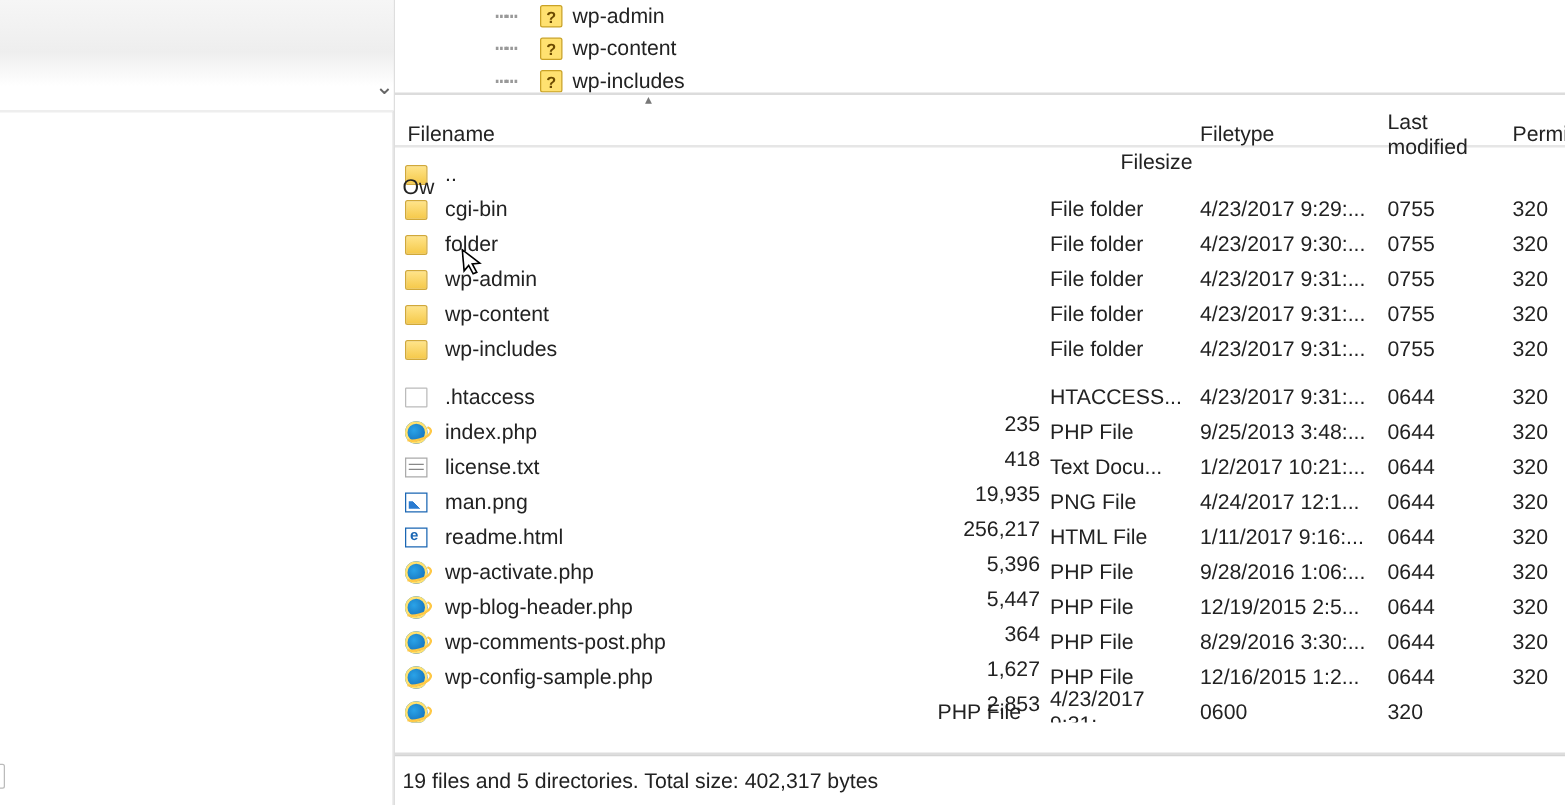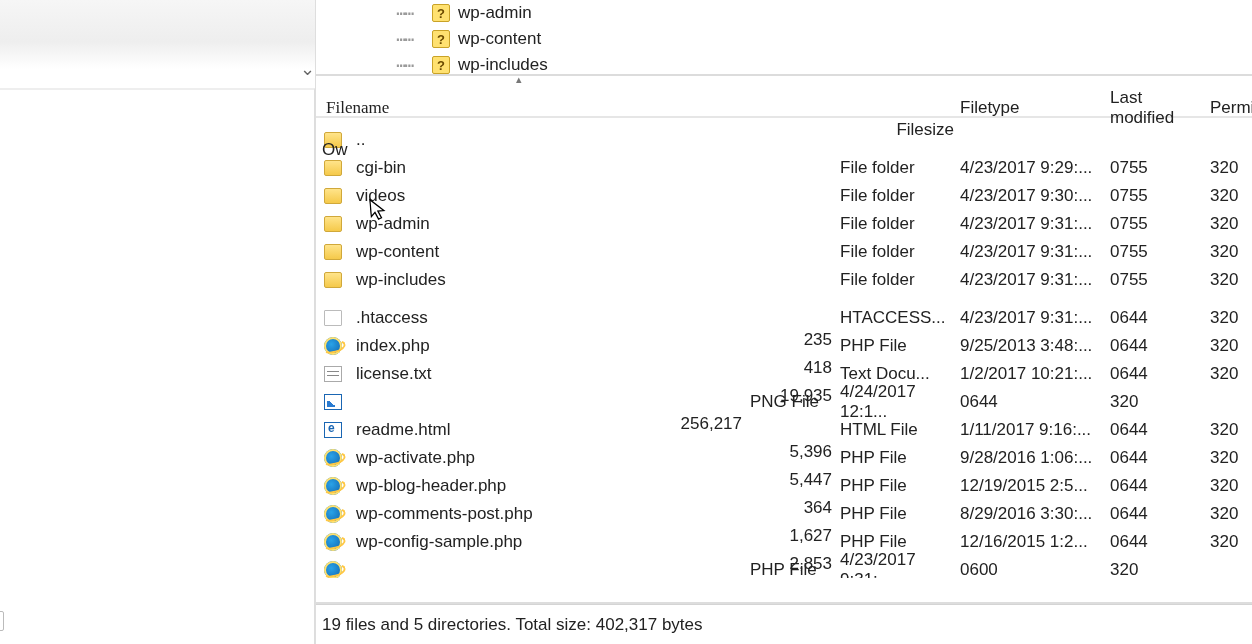--- a/index.html
+++ b/index.html
@@ -101,21 +101,21 @@
     align-items: center;
   }
   .list-header {
     height: 42px;
     border-bottom: 2px solid #e6e6e6;
     font-size: 17px;
     color: #222;
     padding-left: 6px;
     position: relative;
   }
-  .list-header .col-name { grid-column: 1 / span 2; padding-left: 4px; font-family: Liberation Serif, serif; }
+  .list-header .col-name { grid-column: 1 / span 2; padding-left: 4px; }
   .list-header .col {
     padding-right: 6px;
   }
   .col-size { text-align: right; padding-right: 8px; margin-top: 44px; }
   .sort-arrow {
     position: absolute;
     top: -3px; left: 200px;
     font-size: 11px; color: #777;
   }
 
@@ -284,21 +284,21 @@
           <span class="ic ic-folder"></span>
           <span class="cell-name">cgi-bin</span>
           <span class="col-size"></span>
           <span>File folder</span>
           <span>4/23/2017 9:29:...</span>
           <span>0755</span>
           <span class="cell-owner">320</span>
         </div>
         <div class="row">
           <span class="ic ic-folder"></span>
-          <span class="cell-name">videos</span>
+          <span class="cell-name">folder</span>
           <span class="col-size"></span>
           <span>File folder</span>
           <span>4/23/2017 9:30:...</span>
           <span>0755</span>
           <span class="cell-owner">320</span>
         </div>
         <div class="row">
           <span class="ic ic-folder"></span>
           <span class="cell-name">wp-admin</span>
           <span class="col-size"></span>
@@ -347,20 +347,21 @@
           <span class="ic ic-text"></span>
           <span class="cell-name">license.txt</span>
           <span class="col-size">19,935</span>
           <span>Text Docu...</span>
           <span>1/2/2017 10:21:...</span>
           <span>0644</span>
           <span class="cell-owner">320</span>
         </div>
         <div class="row">
           <span class="ic ic-png"></span>
+          <span class="cell-name">man.png</span>
           <span class="col-size">256,217</span>
           <span>PNG File</span>
           <span>4/24/2017 12:1...</span>
           <span>0644</span>
           <span class="cell-owner">320</span>
         </div>
         <div class="row">
           <span class="ic ic-html"></span>
           <span class="cell-name">readme.html</span>
           <span class="col-size">5,396</span>

